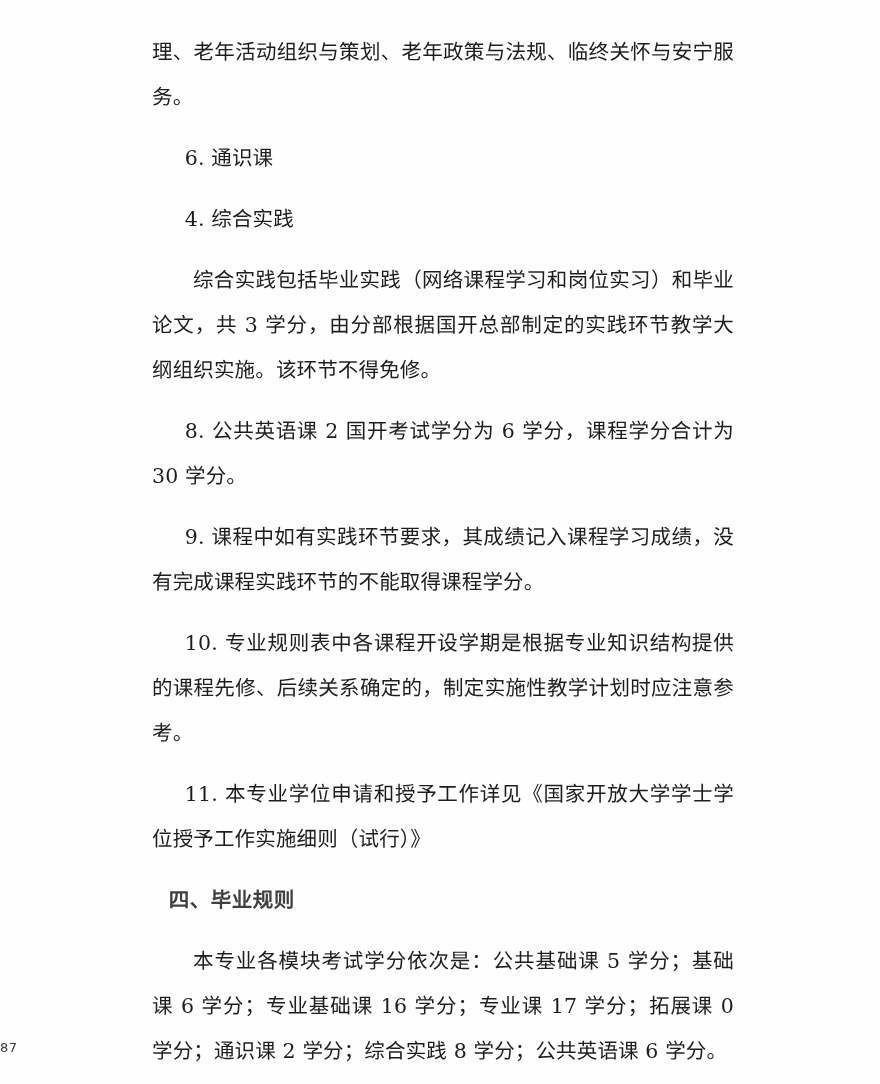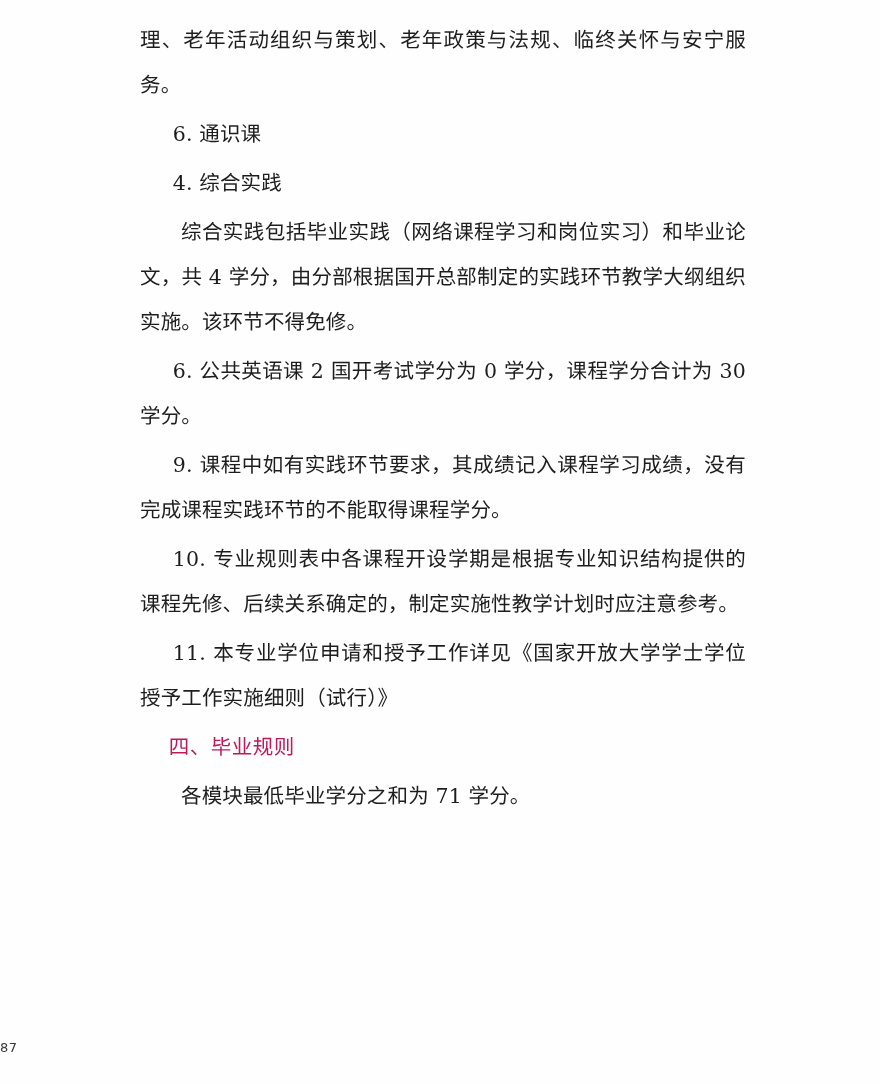--- a/index.html
+++ b/index.html
@@ -32,47 +32,47 @@
     left: 136px;
     top: 14px;
     width: 614px;
   }
 
   
   .para {
     font-family: "DejaVu Serif", "Liberation Serif", serif;
     font-size: 20.5px;
     line-height: 45px;
-    margin: 4px;
+    margin: 16px;
     text-align: justify;
     text-justify: inter-ideograph;
     letter-spacing: 0.15px;
     color: #1d1d1d;
   }
   .para.indent {
     text-indent: 2em;
   }
   .para.noindent {
     text-indent: 0;
   }
   
   .para.clause {
     text-indent: 1.6em;
   }
 
   
   .heading {
     font-family: "DejaVu Sans", "Liberation Sans", sans-serif;
-    font-weight: normal;
+    font-weight: bold;
     font-size: 20.5px;
     line-height: 45px;
     margin: 0;
     text-indent: 1.6em;
     letter-spacing: 0.5px;
-    color: #be185d;
+    color: #404040;
   }
 
   
   .folio {
     position: absolute;
     left: 0;
     top: 1040px;
     width: 880px;
     text-align: left;
     font-family: "DejaVu Sans", "Liberation Sans", sans-serif;
@@ -90,32 +90,33 @@
 
     <p class="para noindent">理、老年活动组织与策划、老年政策与法规、临终关怀与安宁服务。</p>
 
 
 
     <p class="para clause">6. 通识课</p>
 
 
     <p class="para clause">4. 综合实践</p>
 
-    <p class="para indent">综合实践包括毕业实践（网络课程学习和岗位实习）和毕业论文，共 4 学分，由分部根据国开总部制定的实践环节教学大纲组织实施。该环节不得免修。</p>
+    <p class="para indent">综合实践包括毕业实践（网络课程学习和岗位实习）和毕业论文，共 3 学分，由分部根据国开总部制定的实践环节教学大纲组织实施。该环节不得免修。</p>
 
-    <p class="para clause">6. 公共英语课 2 国开考试学分为 0 学分，课程学分合计为 30 学分。</p>
+    <p class="para clause">8. 公共英语课 2 国开考试学分为 6 学分，课程学分合计为 30 学分。</p>
 
     <p class="para clause">9. 课程中如有实践环节要求，其成绩记入课程学习成绩，没有完成课程实践环节的不能取得课程学分。</p>
 
     <p class="para clause">10. 专业规则表中各课程开设学期是根据专业知识结构提供的课程先修、后续关系确定的，制定实施性教学计划时应注意参考。</p>
 
     <p class="para clause">11. 本专业学位申请和授予工作详见《国家开放大学学士学位授予工作实施细则（试行）》</p>
 
     <h2 class="heading">四、毕业规则</h2>
 
+    <p class="para indent">本专业各模块考试学分依次是：公共基础课 5 学分；基础课 6 学分；专业基础课 16 学分；专业课 17 学分；拓展课 0 学分；通识课 2 学分；综合实践 8 学分；公共英语课 6 学分。</p>
 
     <p class="para indent">各模块最低毕业学分之和为 71 学分。</p>
 
   </div>
 
   <div class="folio">87</div>
 
 </div>
 
 </body></html>

